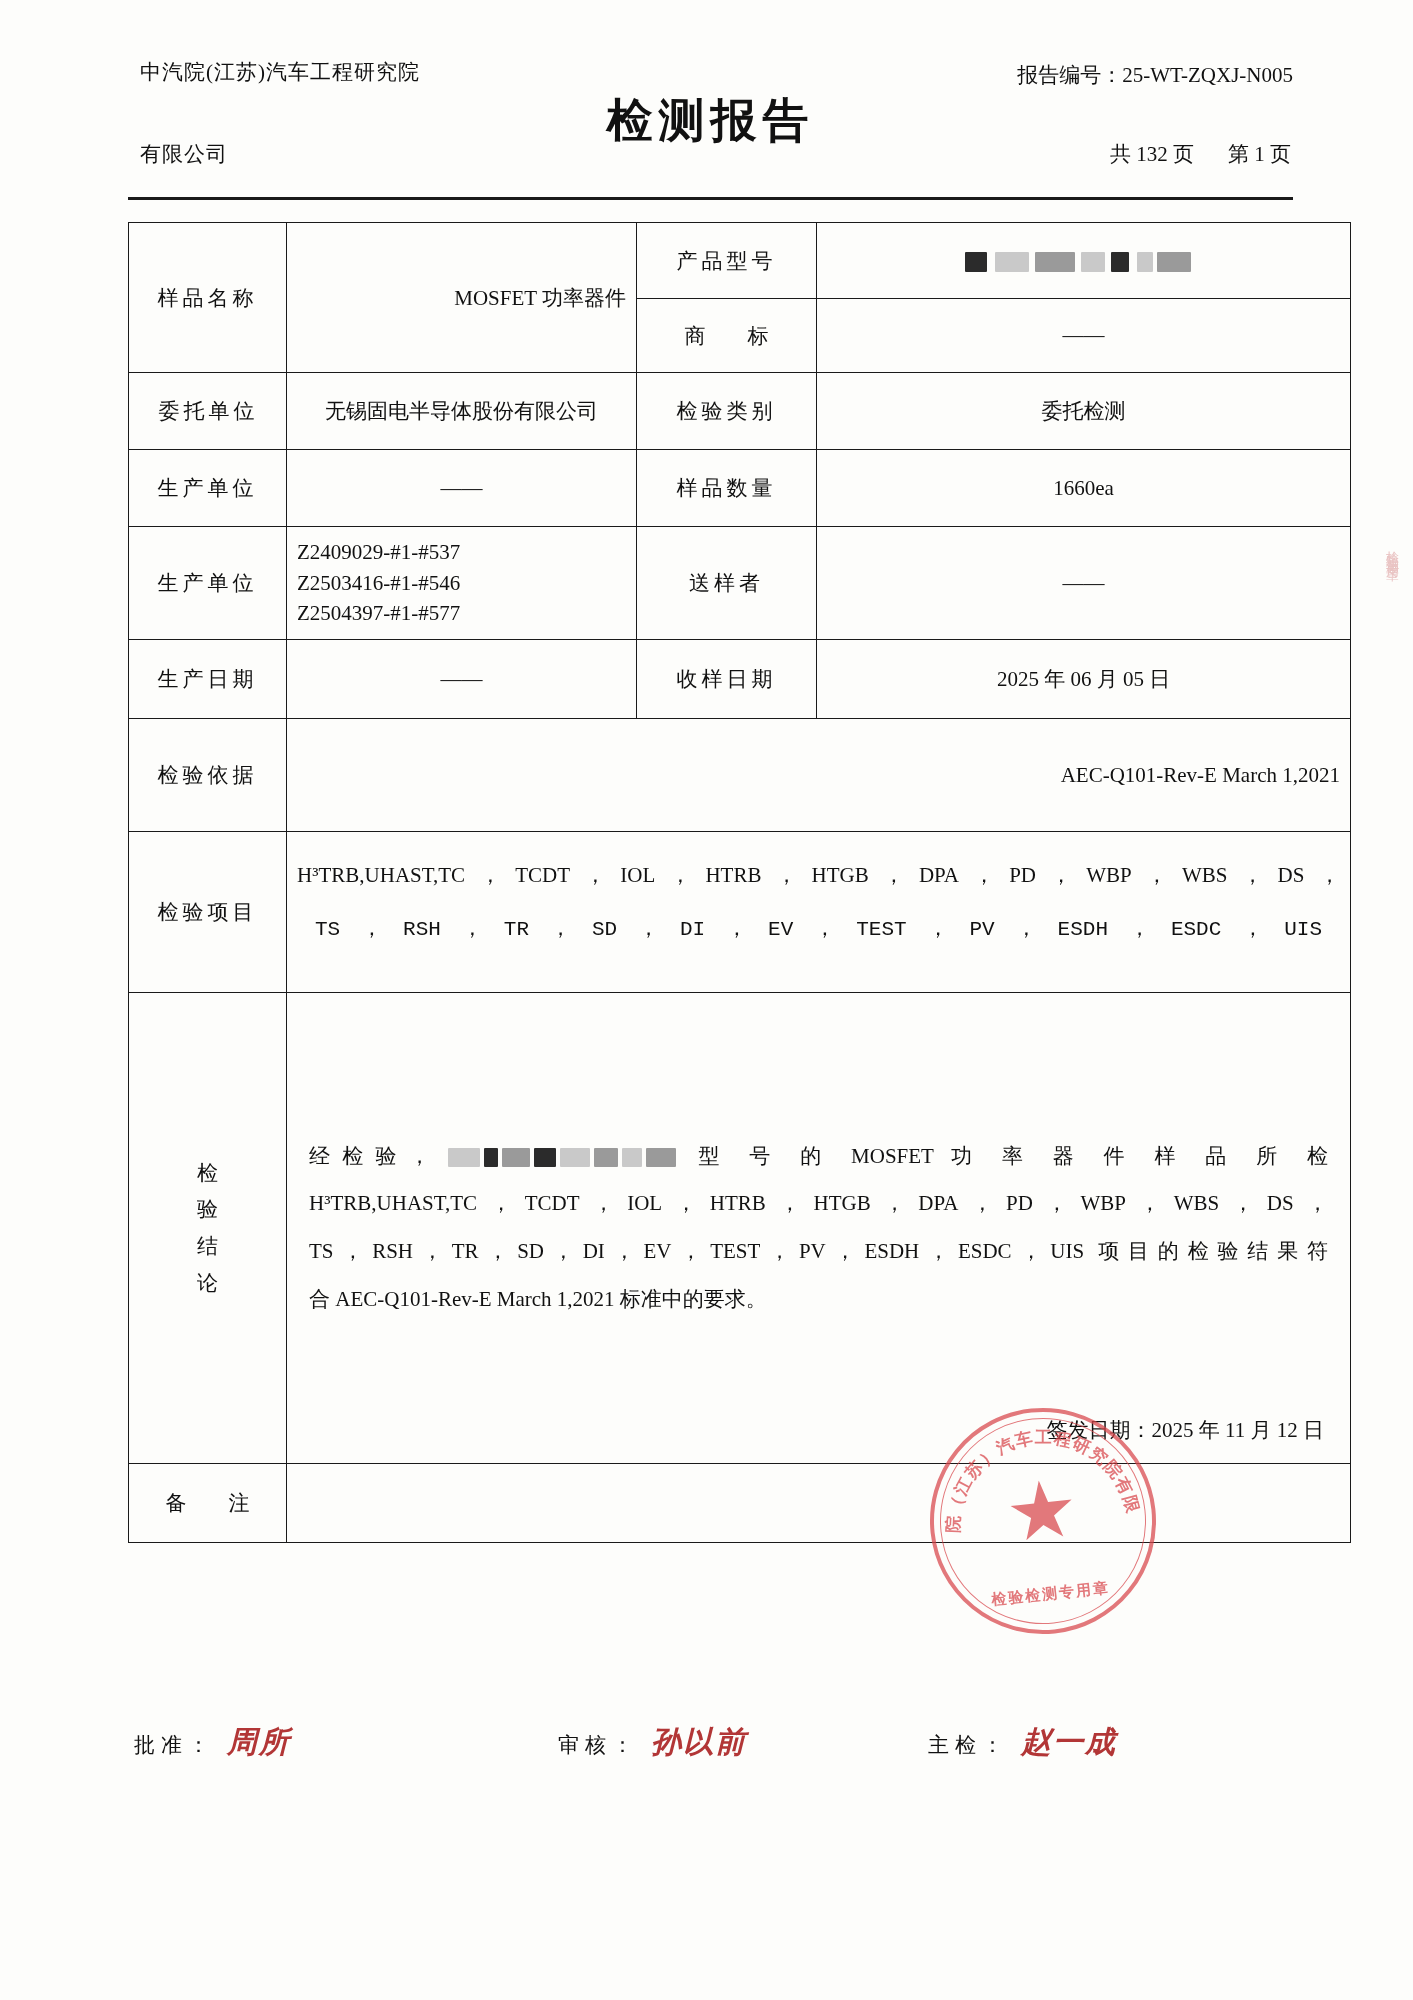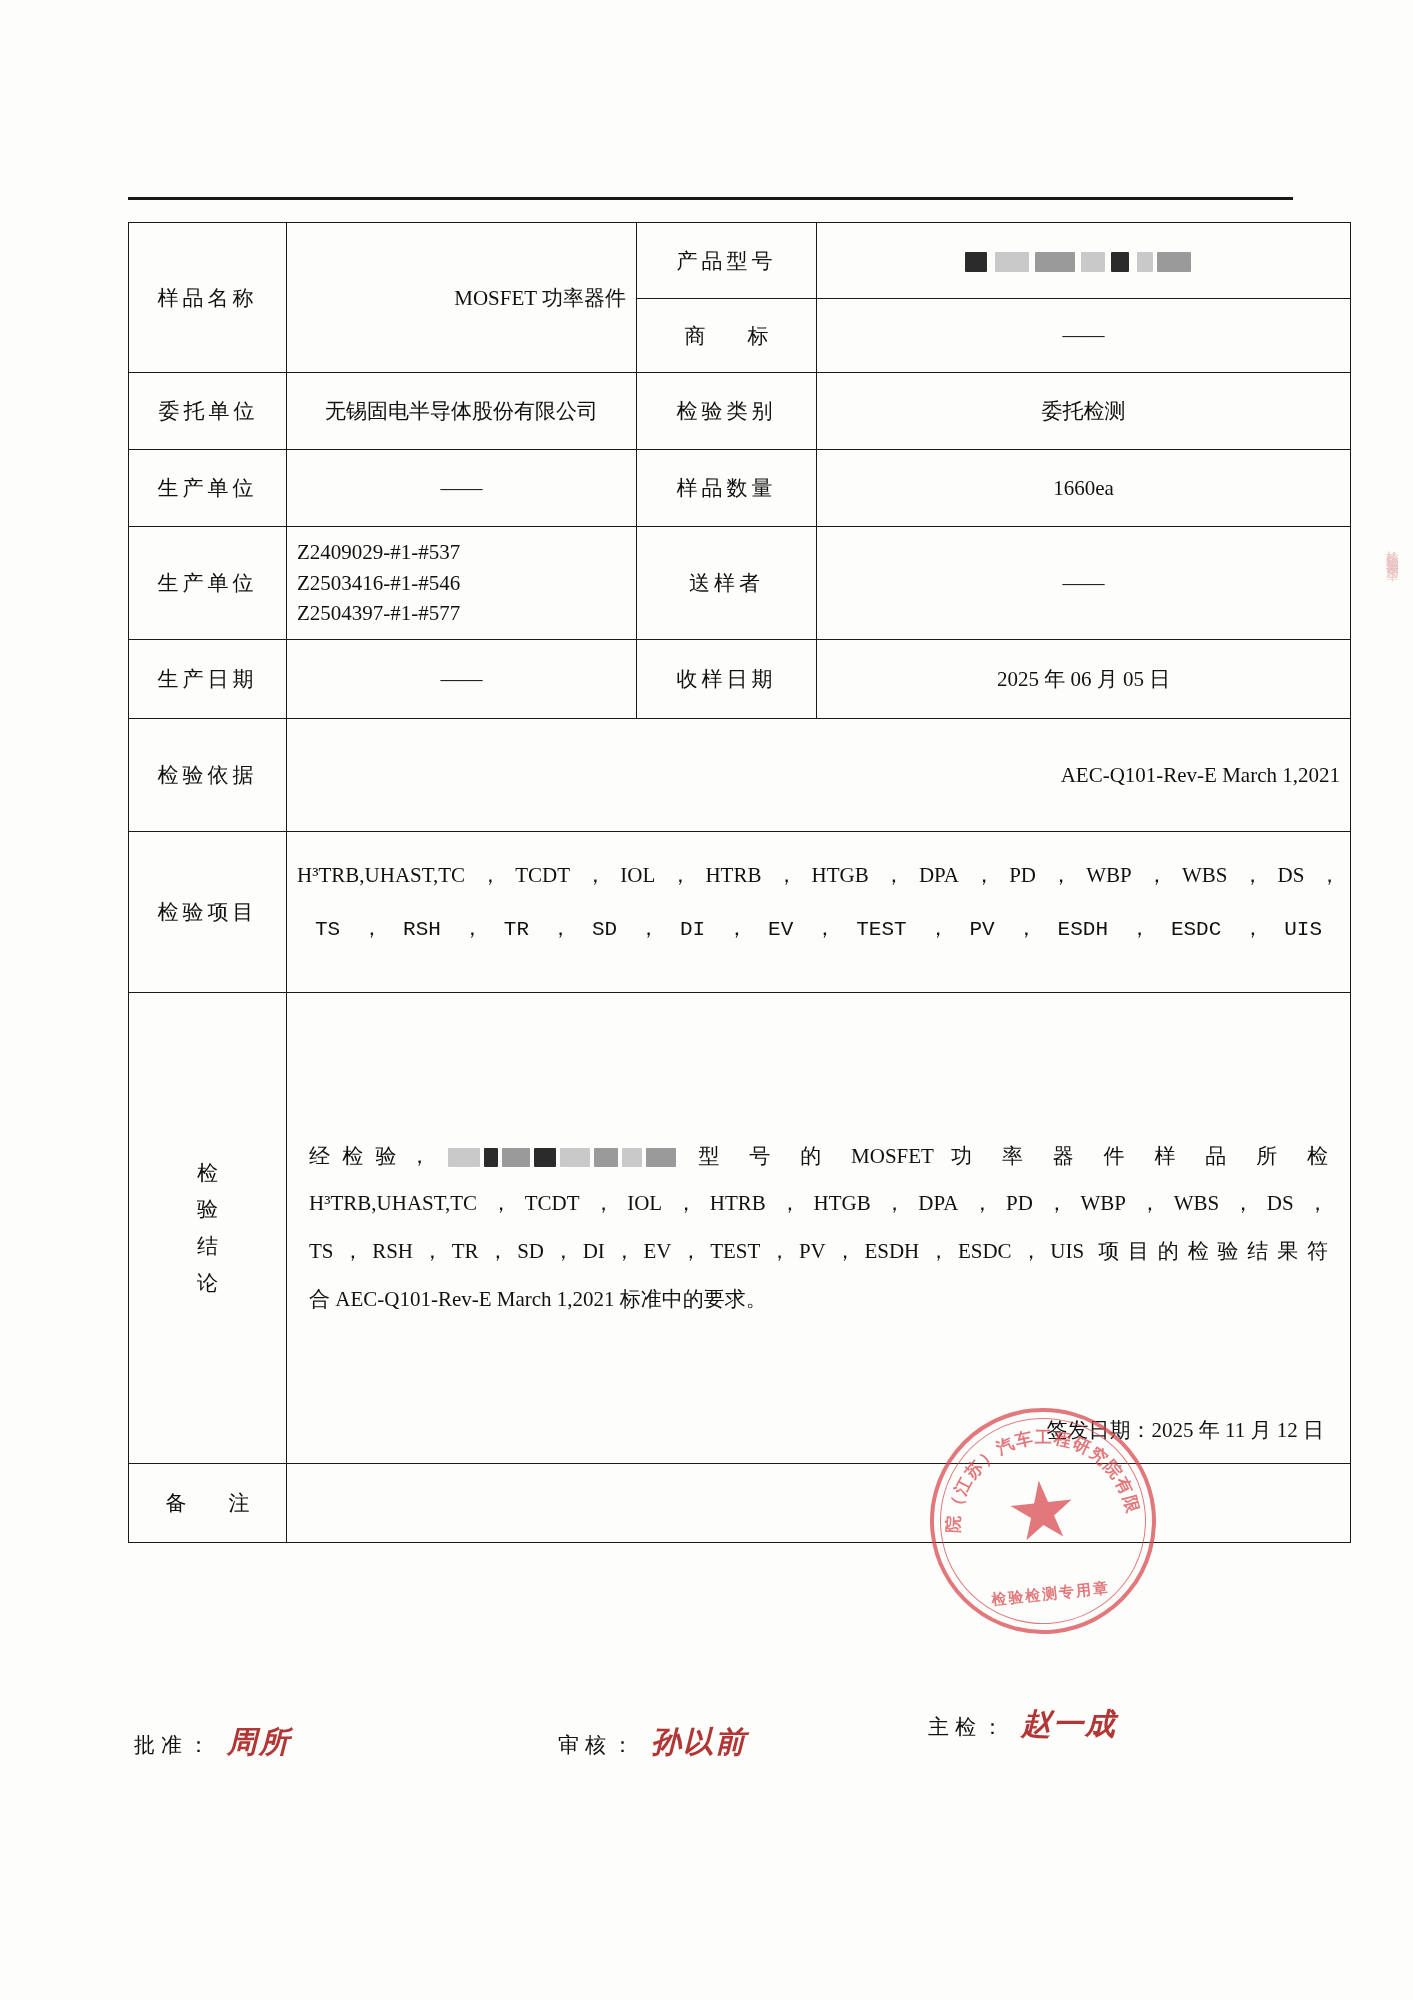--- a/index.html
+++ b/index.html
@@ -233,40 +233,47 @@
     font-family: "DejaVu Serif", serif;
     font-size: 30px;
     font-style: italic;
     color: #b23636;
     margin-left: 12px;
     font-weight: bold;
     letter-spacing: 2px;
   }
   .sig-approve { left: 6px; top: 22px; }
   .sig-review  { left: 430px; top: 22px; }
-  .sig-chief   { left: 800px; top: 4px; }
+  .sig-chief   { left: 800px; top: 22px; }
 
   
   .edge-mark {
     position: absolute;
     right: 12px;
     top: 540px;
     width: 22px;
     color: #e6b9b9;
     font-size: 13px;
     writing-mode: vertical-rl;
     letter-spacing: 3px;
     opacity: .85;
   }
 </style>
 </head>
 <body>
 
 <div class="page">
 
+  <div class="header">
+    <div class="org-line1">中汽院(江苏)汽车工程研究院</div>
+    <div class="report-no"><span>报告编号：</span><span>25-WT-ZQXJ-N005</span></div>
+    <div class="doc-title">检测报告</div>
+    <div class="org-line2">有限公司</div>
+    <div class="pages-info"><span>共 132 页</span><span class="sep"></span><span>第 1 页</span></div>
+  </div>
   <div class="header-rule"></div>
 
   <table class="main">
     <colgroup>
       <col style="width:158px">
       <col style="width:350px">
       <col style="width:180px">
       <col style="width:534px">
     </colgroup>
     <tbody>

